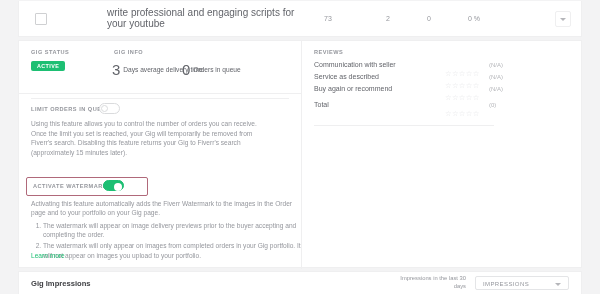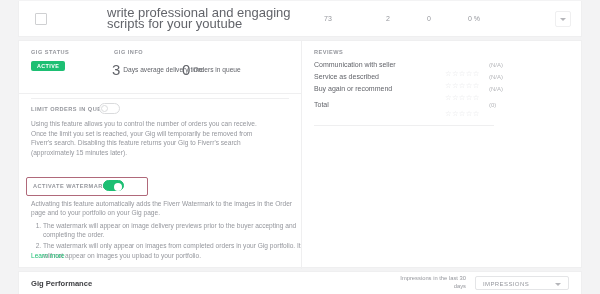--- a/index.html
+++ b/index.html
@@ -18,21 +18,21 @@
     position:absolute;left:18px;top:1px;width:564px;height:36px;
     background:#fff;border:1px solid #efeff0;border-top:none;
     box-sizing:border-box;
   }
   .gig-checkbox{
     position:absolute;left:16px;top:12px;width:10px;height:10px;
     border:1px solid #cfd0d2;background:#fff;border-radius:1px;
   }
   .gig-title{
     position:absolute;left:88px;top:6px;width:200px;
-    font-size:13px;line-height:11px;color:#62646a;
+    font-size:10px;line-height:11px;color:#62646a;
   }
   .stat{position:absolute;top:14px;font-size:7px;color:#95979d;}
   .s1{left:305px;}
   .s2{left:367px;}
   .s3{left:408px;}
   .s4{left:449px;}
   .gig-menu{
     position:absolute;right:10px;top:10px;width:14px;height:14px;
     border:1px solid #efeff0;background:#fff;border-radius:2px;
   }
@@ -230,21 +230,21 @@
     </div>
     <div class="rev-row" style="top:60px;">
       <div class="rev-name">Total</div>
       <div class="stars"><span>☆☆☆☆☆</span></div>
       <div class="rev-val">(0)</div>
     </div>
     <div class="rev-sep"></div>
   </div>
 
   <div class="footer">
-    <div class="perf-title">Gig Performance</div>
+    <div class="perf-title">Gig Impressions</div>
     <div class="perf-note">Impressions in the last 30 days</div>
     <div class="perf-select">
       <div class="val">IMPRESSIONS</div>
       <div class="caret"></div>
     </div>
   </div>
 
 </div>
 
 </body></html>

